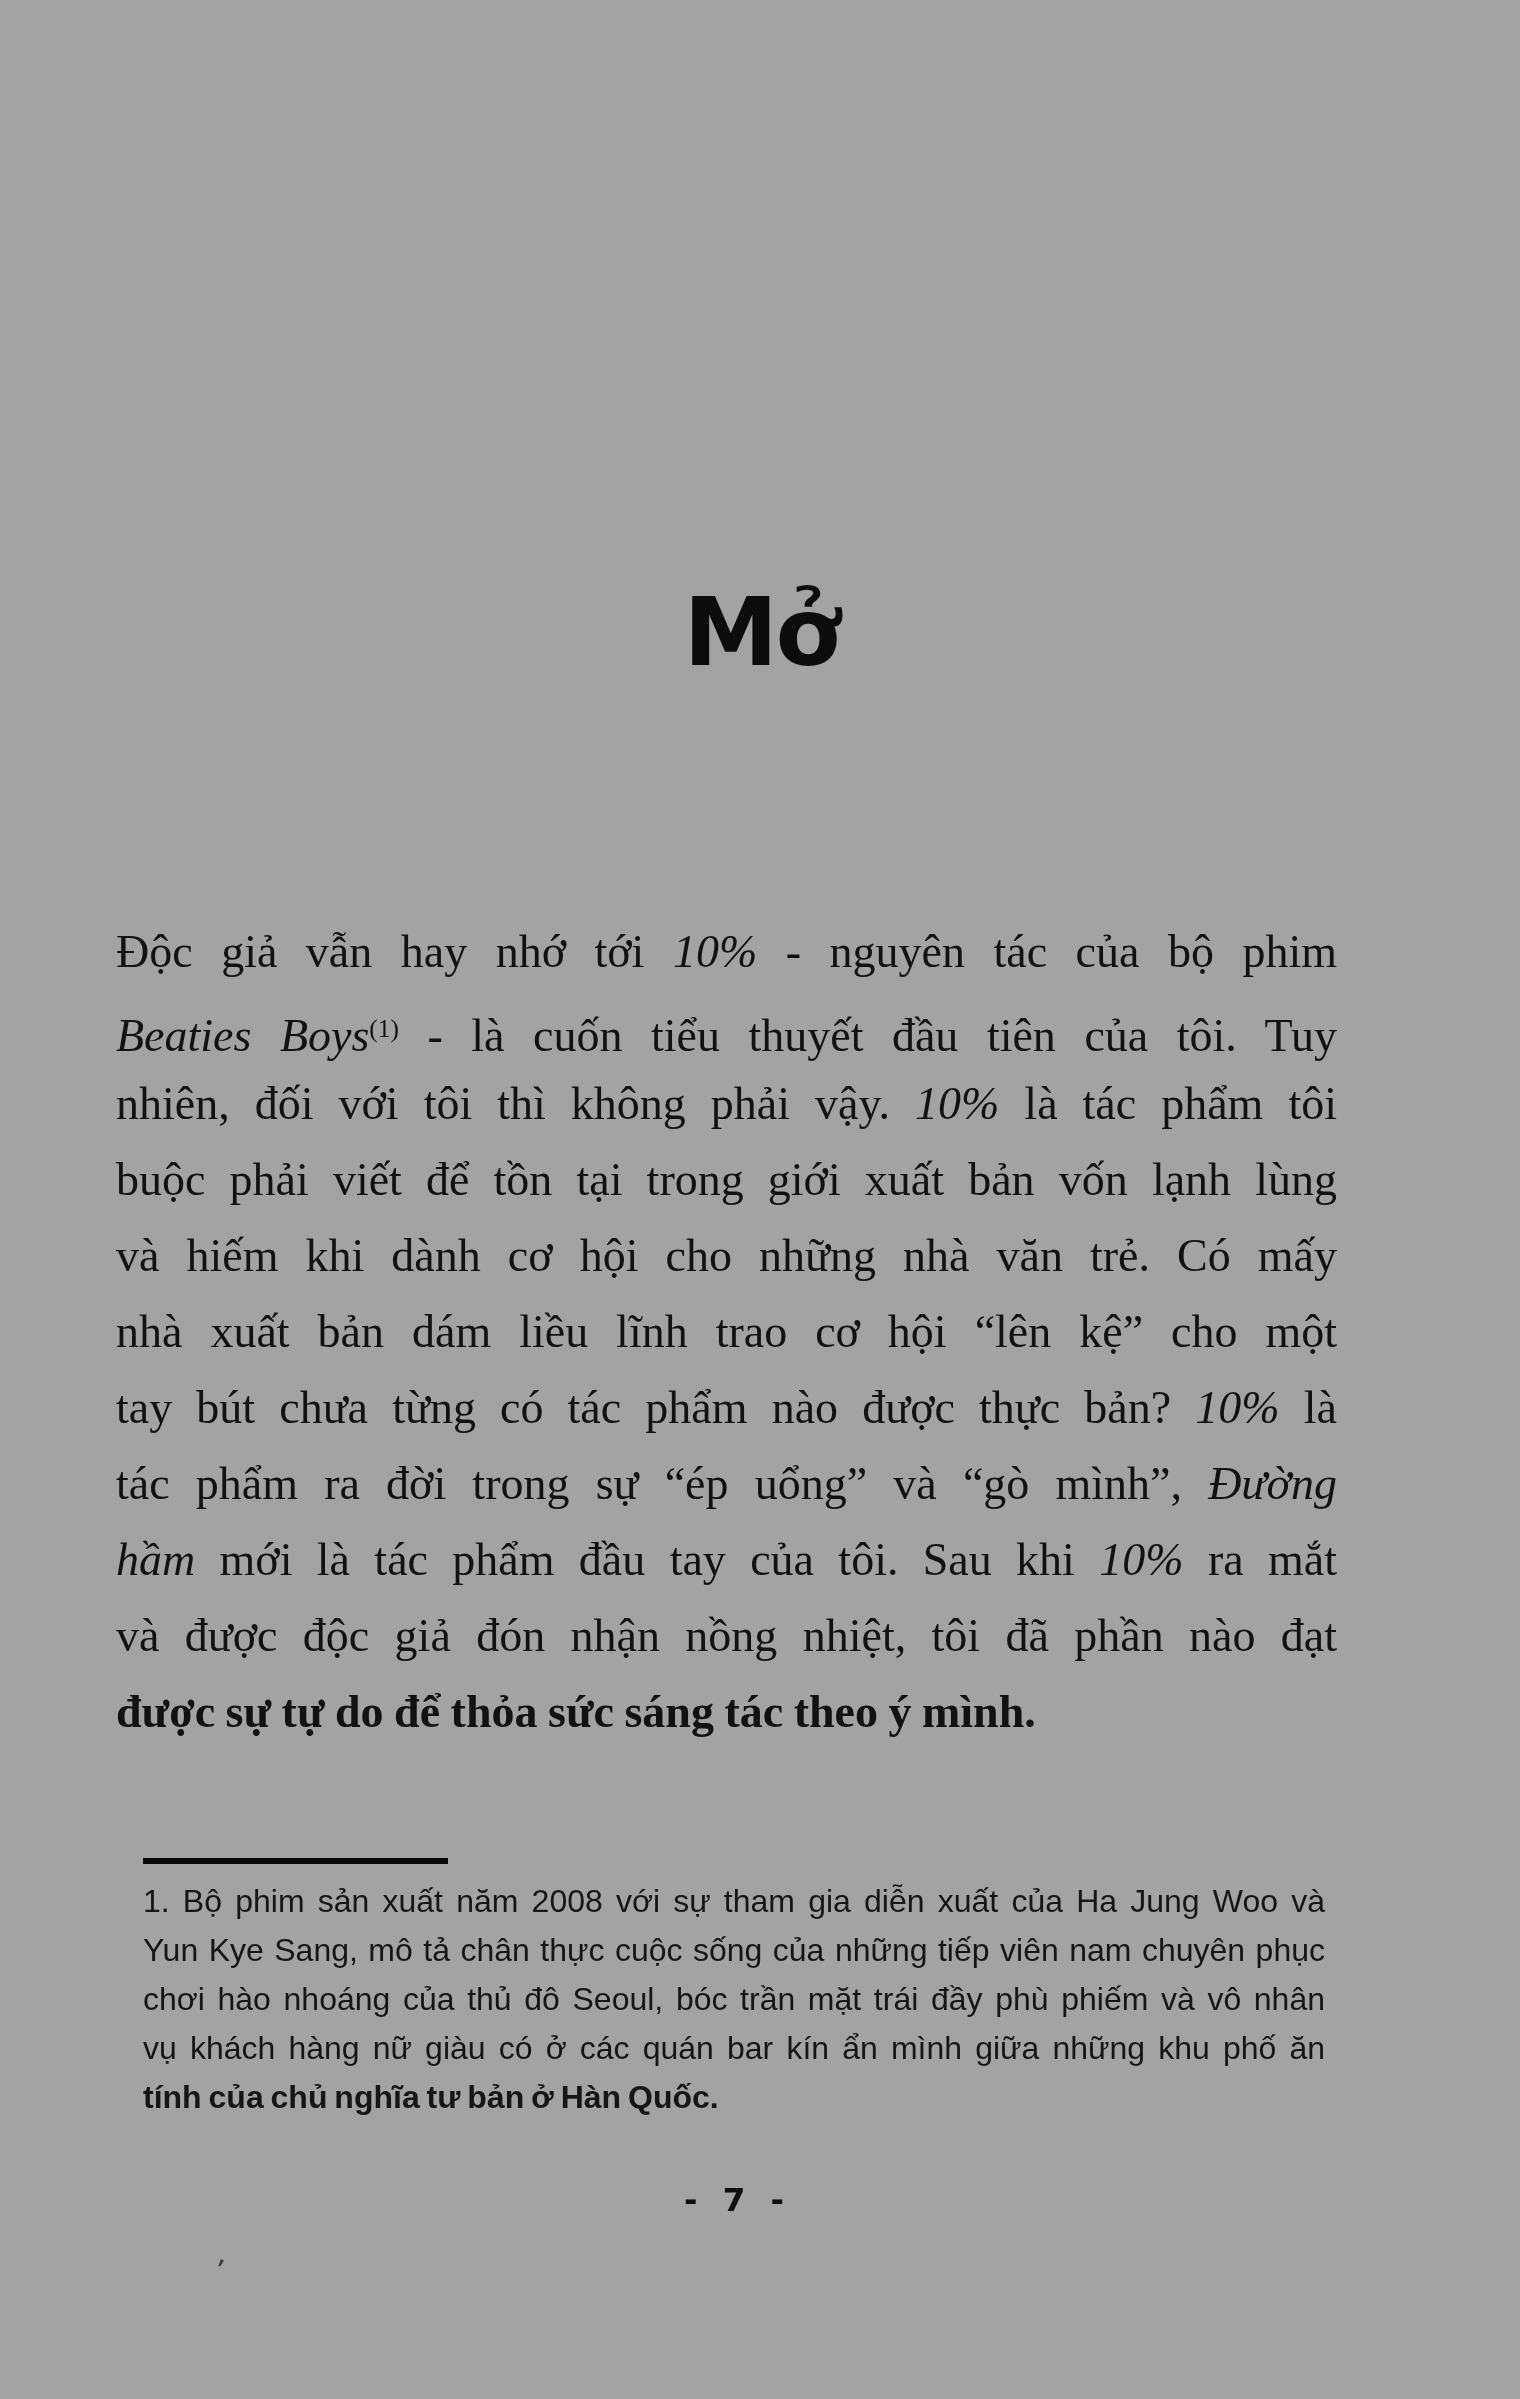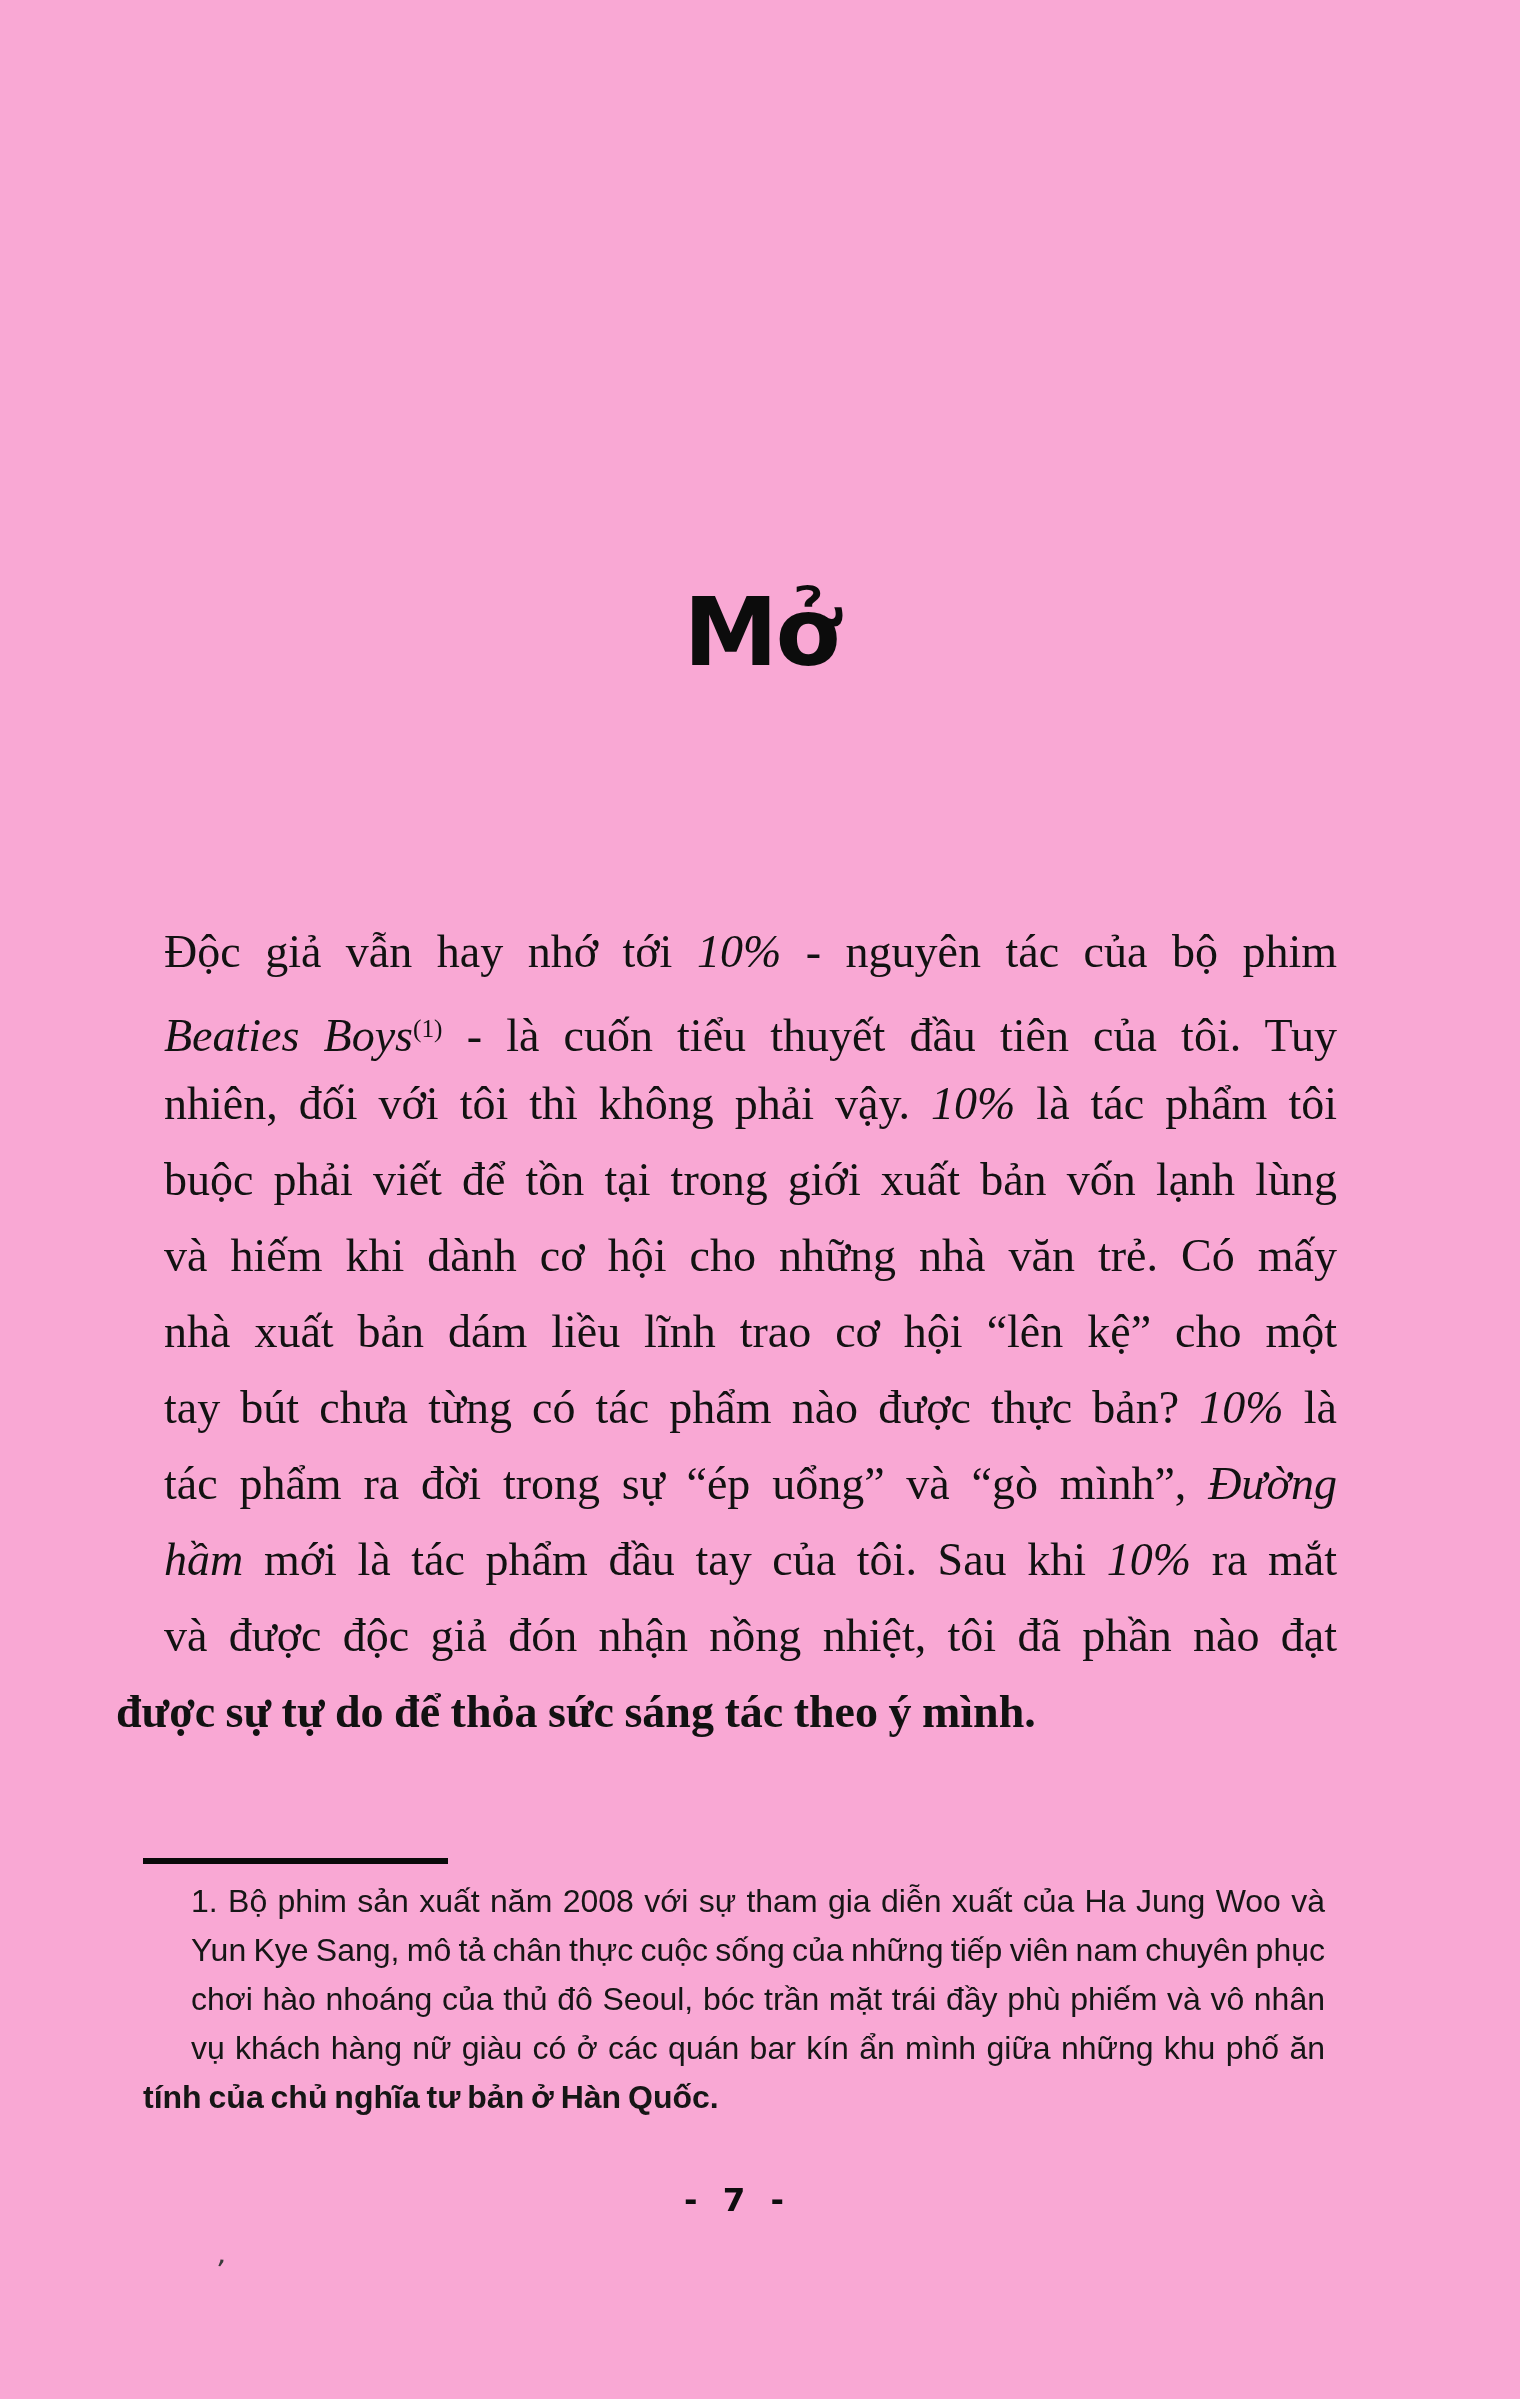--- a/index.html
+++ b/index.html
@@ -4,21 +4,21 @@
 <style>
   html, body {
     margin: 0;
     padding: 0;
     background: #ffffff;
   }
   .page {
     position: relative;
     width: 1521px;
     height: 2400px;
-    background: #f9a8d4;
+    background: #a3a3a3;
     color: #151515;
     overflow: hidden;
   }
   
   .chapter-title {
     position: absolute;
     top: 519px;
     left: 0;
     width: 1521px;
     text-align: center;
@@ -62,21 +62,21 @@
     font-family: "Liberation Sans", "DejaVu Sans", sans-serif;
     font-size: 32px;
     color: #161616;
     word-spacing: -2px;
   }
   .footnote .tline {
     height: 49px;
     line-height: 49px;
   }
   
-  .tline-just { text-align: justify; text-align-last: justify; margin-left: 48px; }
+  .tline-just { text-align: justify; text-align-last: justify; }
   .tline-last { text-align: left; text-align-last: left; font-weight: bold; }
   
   .seg-italic { font-style: italic; }
   .seg-sup {
     font-style: normal;
     font-size: 0.55em;
     vertical-align: 0.55em;
     letter-spacing: 0;
   }
   

